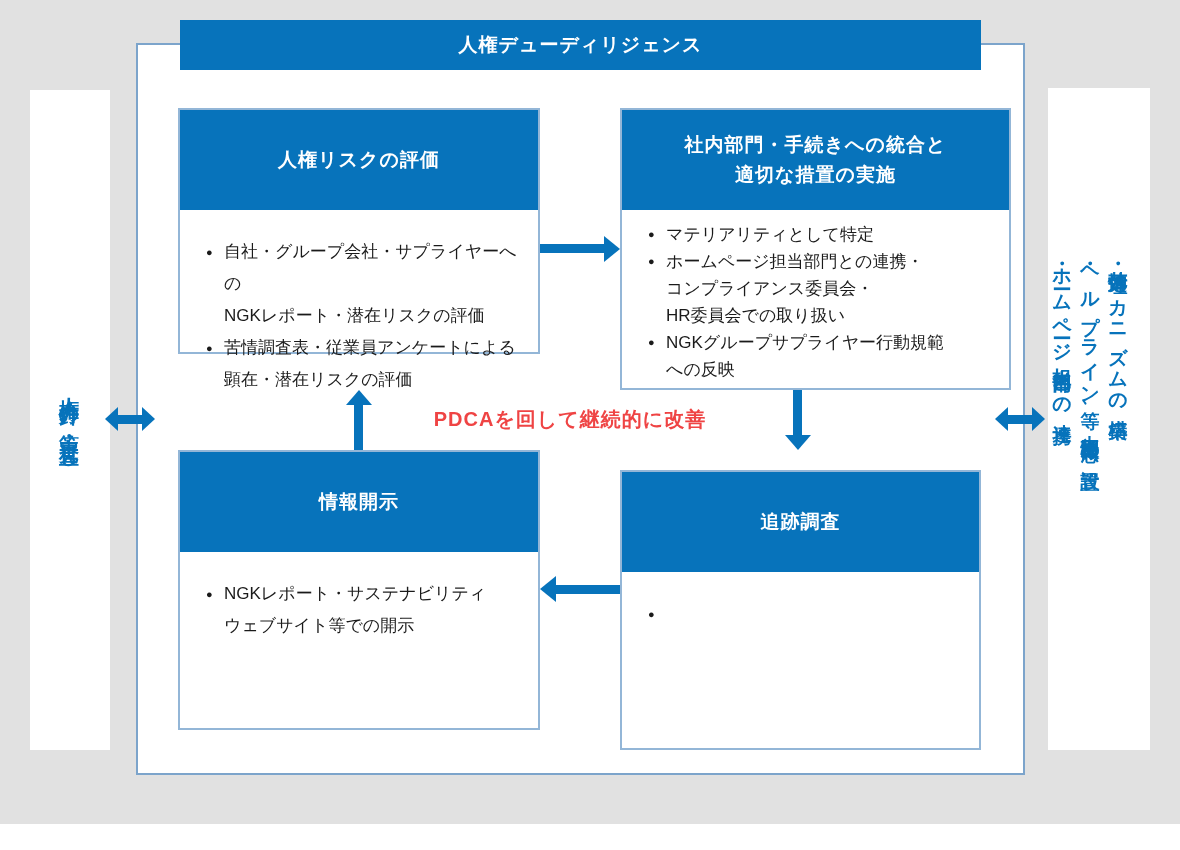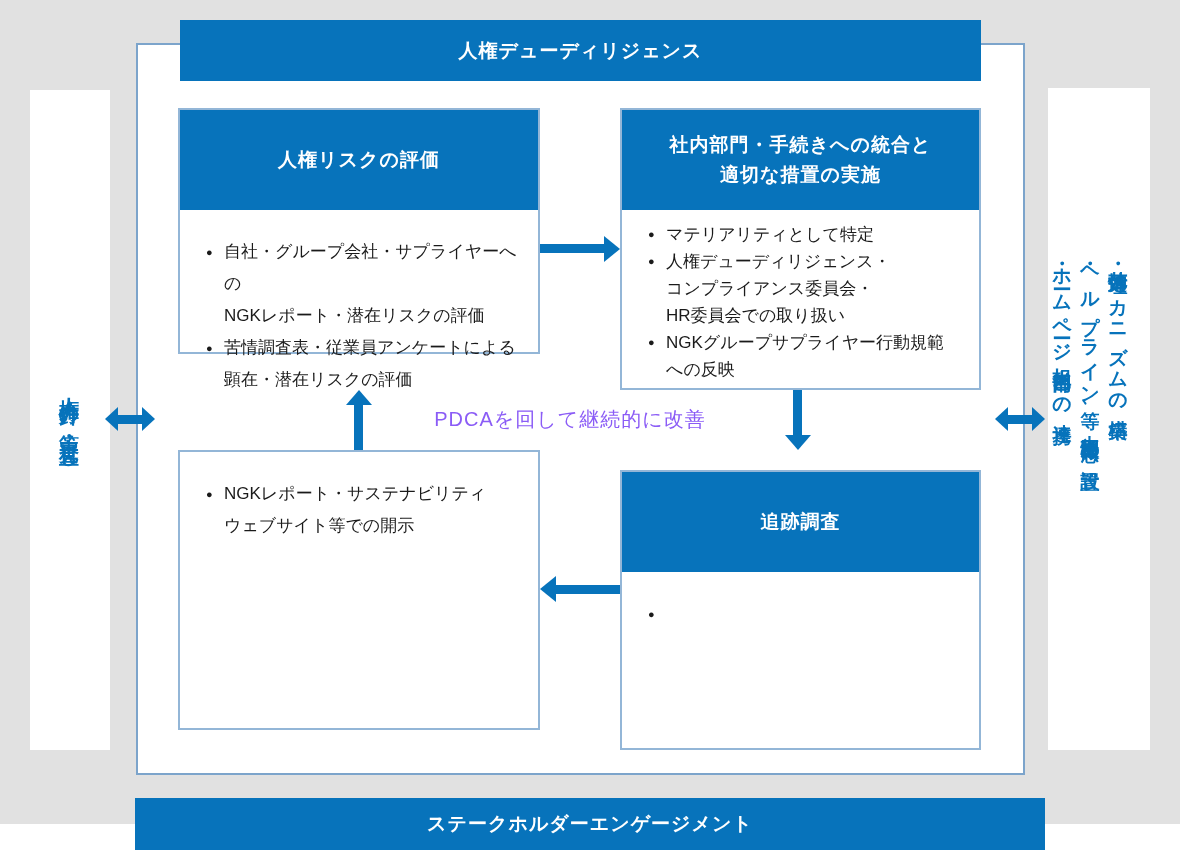--- a/index.html
+++ b/index.html
@@ -12,21 +12,21 @@
   *{margin:0;padding:0;box-sizing:border-box;}
   html,body{width:1180px;height:850px;background:#fff;overflow:hidden;
     font-family:"Liberation Sans","DejaVu Sans",sans-serif;}
   .stage{position:relative;width:1180px;height:850px;background:#fff;}
   .gray-bg{position:absolute;left:0;top:0;width:1180px;height:824px;background:var(--gray);}
 
   
   .banner{position:absolute;background:var(--blue);color:#fff;font-weight:bold;
     font-size:19px;display:flex;align-items:center;justify-content:center;
     letter-spacing:1px;z-index:6;}
-  .banner.top{left:180px;top:20px;width:801px;height:61px;}
+  .banner.top{left:180px;top:20px;width:801px;height:50px;}
   .banner.bottom{left:135px;top:798px;width:910px;height:52px;}
 
   
   .main-frame{position:absolute;left:136px;top:43px;width:889px;height:732px;
     background:#fff;border:2px solid var(--outer-border);z-index:1;}
 
   
   .side-panel{position:absolute;background:#fff;z-index:2;}
   .side-panel.left{left:30px;top:90px;width:80px;height:660px;
     display:flex;align-items:center;justify-content:center;}
@@ -34,37 +34,37 @@
   .v-text{writing-mode:vertical-rl;text-orientation:mixed;color:var(--blue);
     font-weight:bold;font-size:20px;letter-spacing:3px;}
   .v-cols{writing-mode:vertical-rl;text-orientation:mixed;color:var(--blue);
     font-weight:bold;font-size:19px;letter-spacing:2px;line-height:28px;
     height:100%;padding-top:165px;padding-right:10px;}
   .v-item{white-space:nowrap;}
 
   
   .node{position:absolute;background:#fff;border:2px solid var(--node-border);z-index:3;}
   .node.tl{left:178px;top:108px;width:362px;height:246px;}
-  .node.tr{left:620px;top:108px;width:361px;height:282px;}
+  .node.tr{left:620px;top:108px;width:391px;height:282px;}
   .node.bl{left:178px;top:450px;width:362px;height:280px;}
   .node.br{left:620px;top:470px;width:361px;height:280px;}
   .node-header{height:100px;background:var(--blue);color:#fff;font-weight:bold;
     font-size:19px;display:flex;align-items:center;justify-content:center;
     text-align:center;white-space:pre-line;line-height:30px;letter-spacing:1px;}
   .node-body{padding:26px 16px 0 26px;color:var(--ink);}
   .node.tr .node-body{padding-top:11px;}
   ul.bullet-list{list-style:none;}
   .bullet-item{display:flex;font-size:17px;line-height:32px;color:var(--ink);}
   .node.tr .bullet-item{line-height:27px;}
   .dot{flex:0 0 18px;font-size:11px;line-height:inherit;}
   .bt{white-space:pre-line;}
 
   
   .pdca-label{position:absolute;left:420px;top:406px;width:300px;text-align:center;
-    font-size:20px;font-weight:normal;color:#8b5cf6;z-index:4;letter-spacing:1px;}
+    font-size:20px;font-weight:bold;color:#ef4444;z-index:4;letter-spacing:1px;}
 
   
   .shaft{position:absolute;background:var(--blue);z-index:5;}
   .tri{position:absolute;width:0;height:0;border-style:solid;border-color:transparent;z-index:5;}
   .tri.right{border-width:13px 0 13px 16px;border-left-color:var(--blue);}
   .tri.left{border-width:13px 16px 13px 0;border-right-color:var(--blue);}
   .tri.up{border-width:0 13px 15px 13px;border-bottom-color:var(--blue);}
   .tri.down{border-width:15px 13px 0 13px;border-top-color:var(--blue);}
   .tri.dright{border-width:12px 0 12px 13px;border-left-color:var(--blue);}
   .tri.dleft{border-width:12px 13px 12px 0;border-right-color:var(--blue);}
@@ -115,34 +115,35 @@
     <div class="node-header">社内部門・手続きへの統合と
 適切な措置の実施</div>
     <div class="node-body">
       <ul class="bullet-list">
           <li class="bullet-item">
             <span class="dot">●</span>
             <span class="bt">マテリアリティとして特定</span>
           </li>
           <li class="bullet-item">
             <span class="dot">●</span>
-            <span class="bt">人権デューディリジェンス・
+            <span class="bt">ホームページ担当部門との連携・
 コンプライアンス委員会・
 HR委員会での取り扱い</span>
           </li>
           <li class="bullet-item">
             <span class="dot">●</span>
             <span class="bt">NGKグループサプライヤー行動規範
 への反映</span>
           </li>
         </ul>
     </div>
   </div>
 
   <div class="node bl">
+    <div class="node-header">情報開示</div>
     <div class="node-body">
       <ul class="bullet-list">
           <li class="bullet-item">
             <span class="dot">●</span>
             <span class="bt">NGKレポート・サステナビリティ
 ウェブサイト等での開示</span>
           </li>
         </ul>
     </div>
   </div>
@@ -185,16 +186,13 @@
     <div class="tri dleft" style="left:105px;top:407px;"></div>
     <div class="tri dright" style="left:142px;top:407px;"></div>
   </div>
 
   <div>
     <div class="shaft" style="left:1007px;top:415px;width:26px;height:9px;z-index:5;"></div>
     <div class="tri dleft" style="left:995px;top:407px;"></div>
     <div class="tri dright" style="left:1032px;top:407px;"></div>
   </div>
 
-  <div class="banner bottom">
-    <span>ステークホルダーエンゲージメント</span>
-  </div>
 </div>
 
 </body></html>

